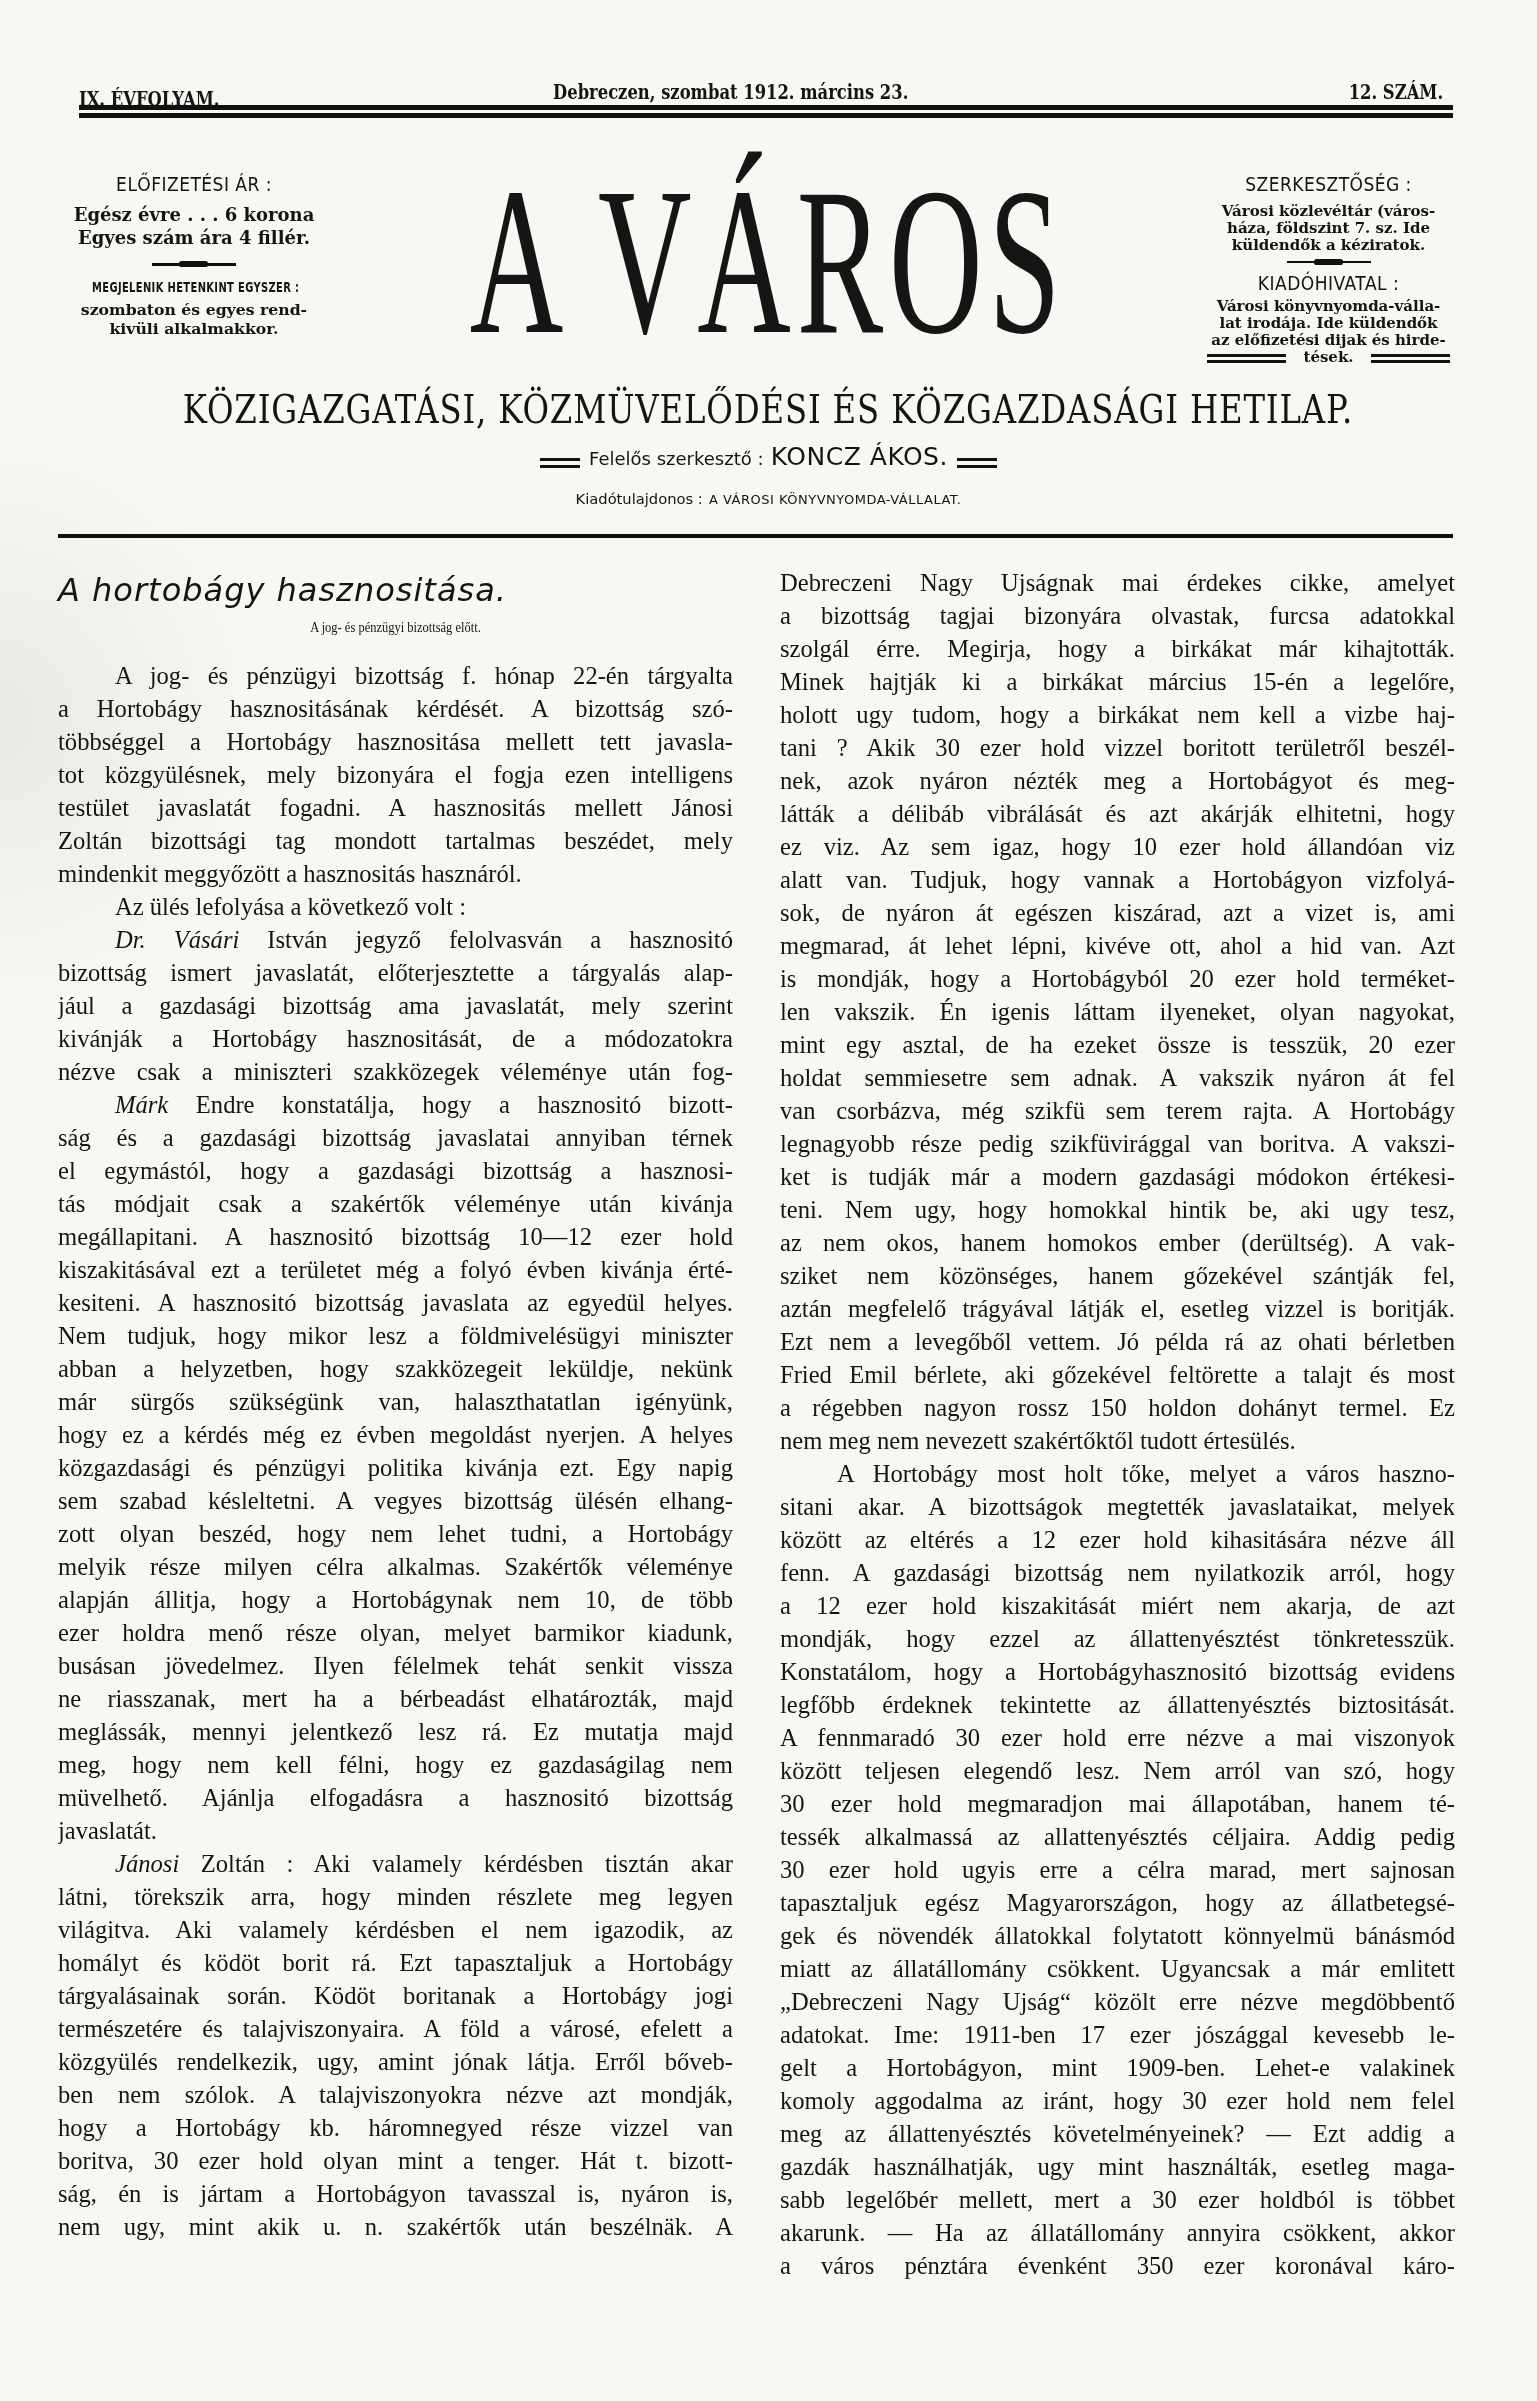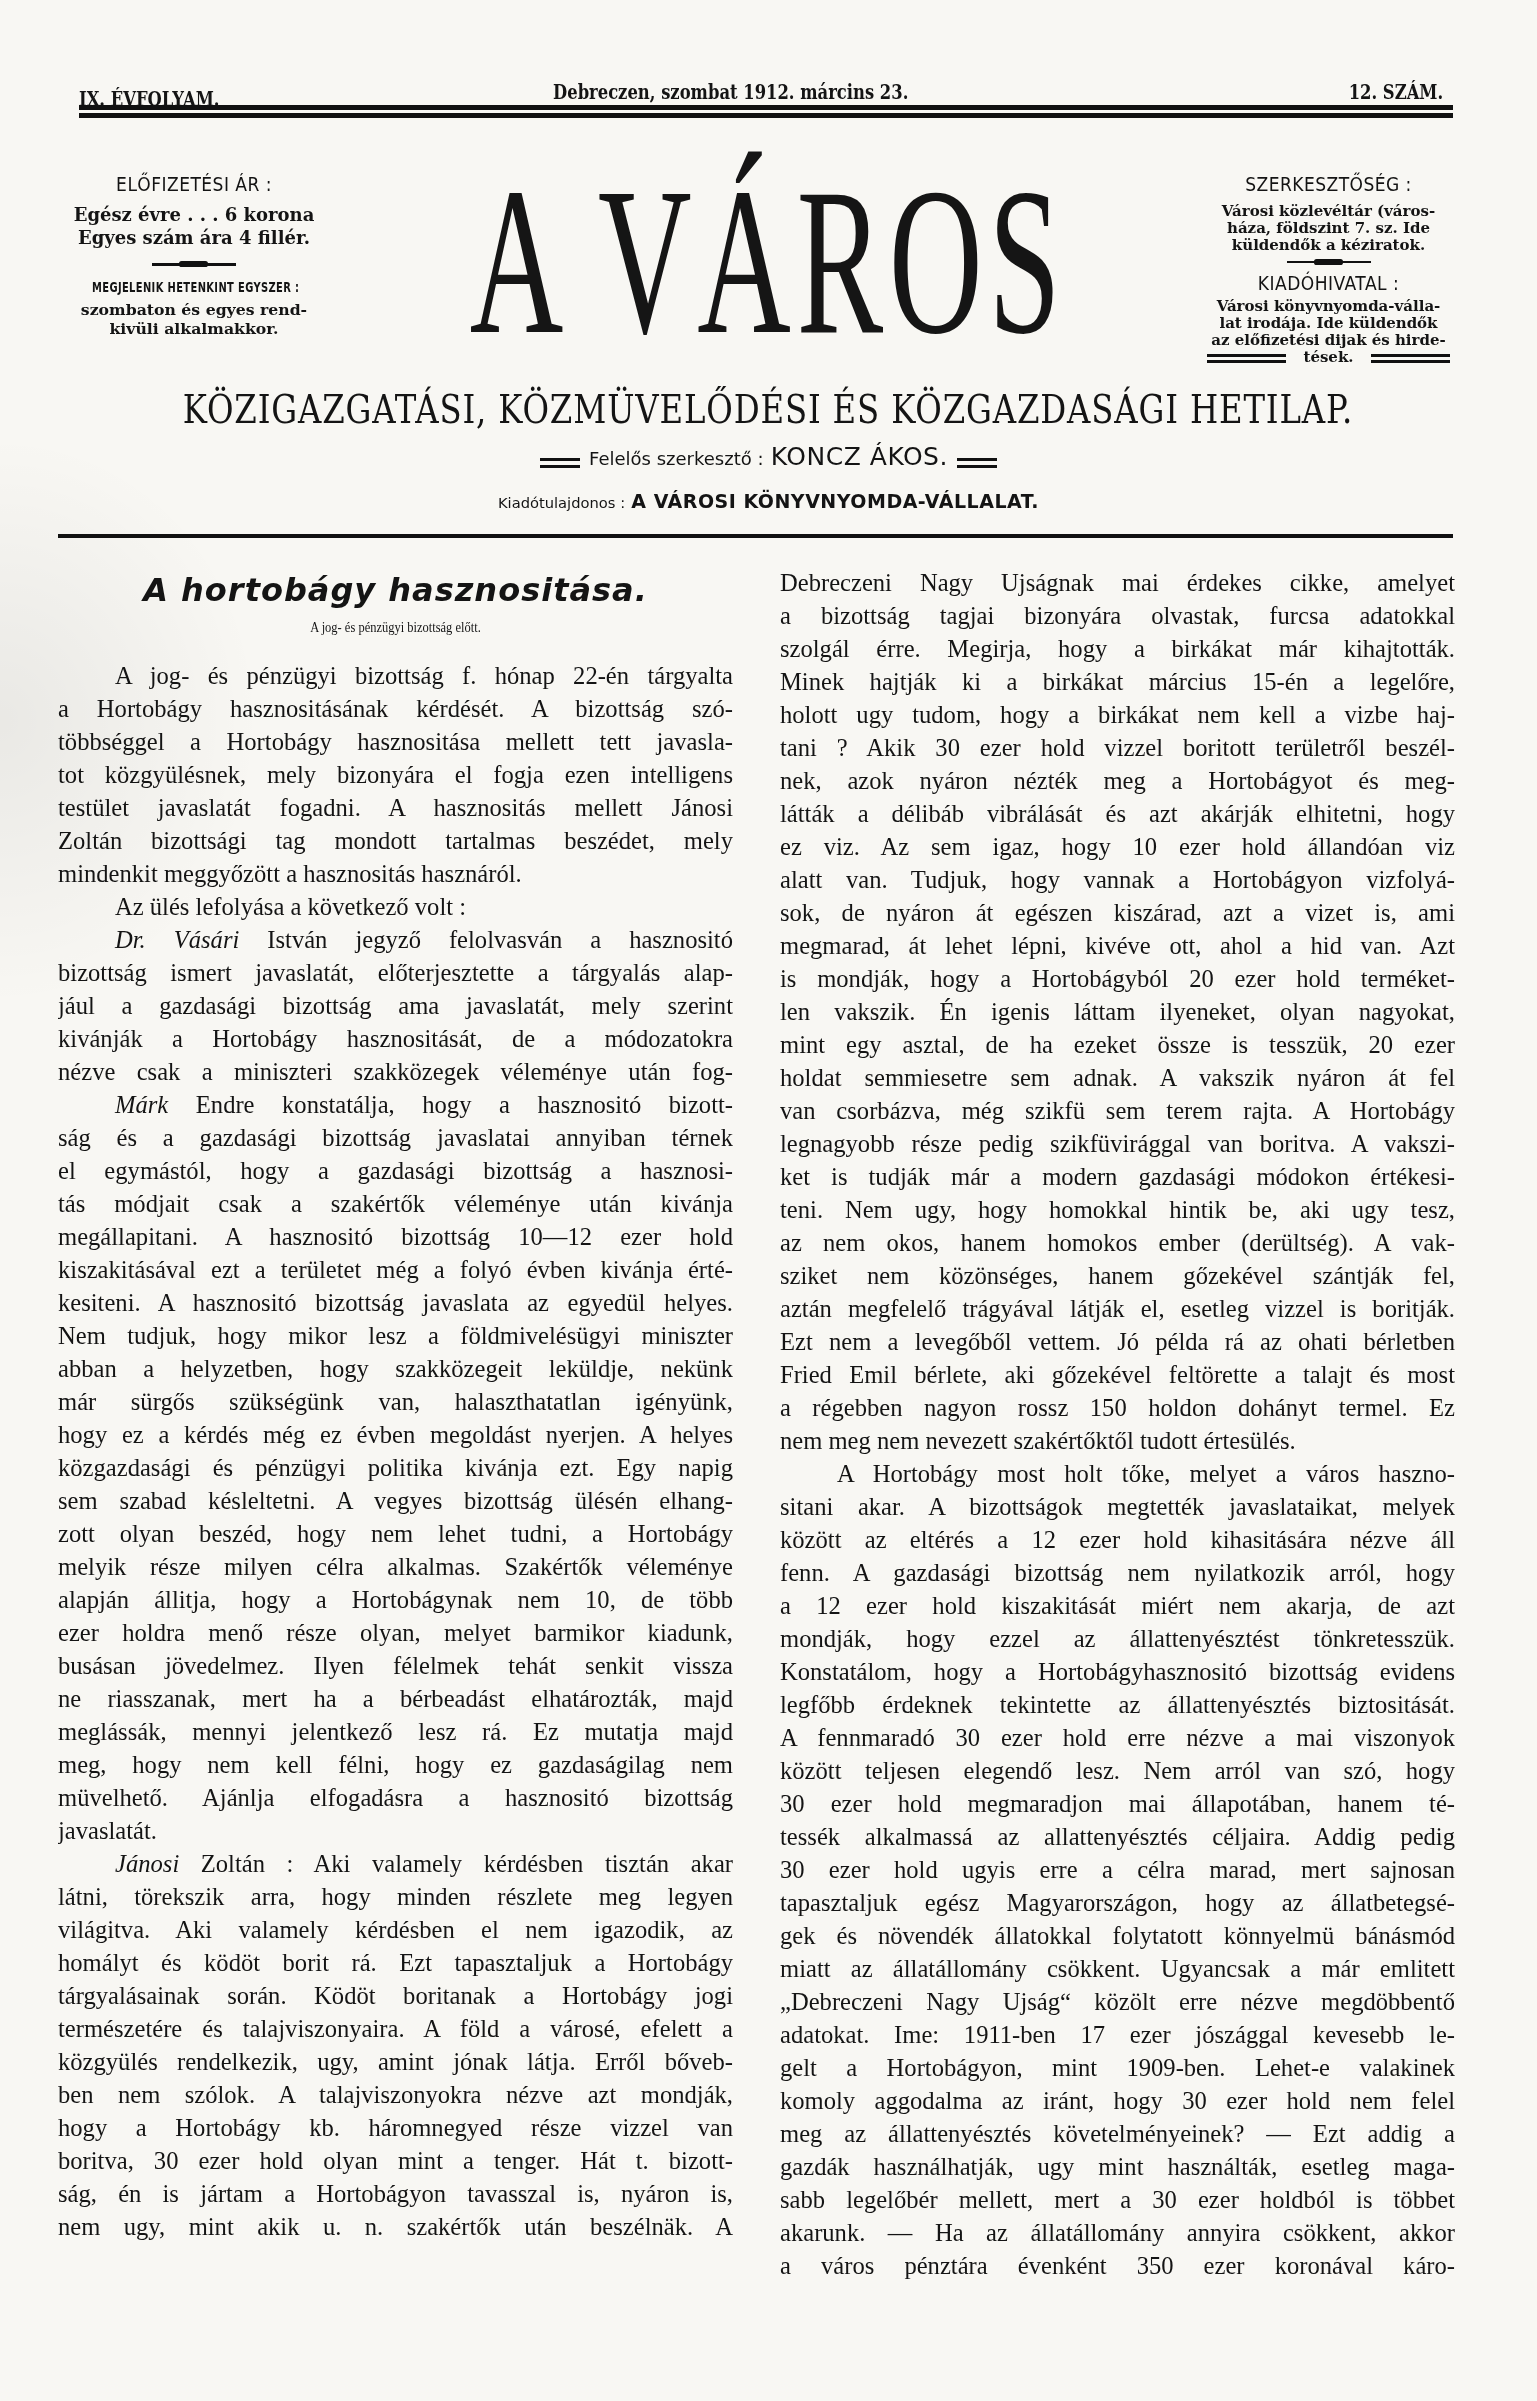--- a/index.html
+++ b/index.html
@@ -45,32 +45,32 @@
   .subtitle { position: absolute; left: 63px; right: 90px; top: 387px; text-align: center; }
   .subtitle span { display: inline-block; font-family: "DejaVu Serif", serif; font-size: 39px; letter-spacing: 1px; transform: scaleX(0.83); white-space: nowrap; }
   .editor { position: absolute; left: 0; right: 0; top: 442px; text-align: center; white-space: nowrap; }
   .editor .eq { display: inline-block; width: 40px; height: 11.5px; position: relative; vertical-align: middle; margin: 0 7.3px; }
   .editor .eq::before, .editor .eq::after { content: ""; position: absolute; left: 0; right: 0; height: 3.1px; background: #111; }
   .editor .eq::before { top: 1px; } .editor .eq::after { top: 7.3px; }
   .editor .lbl { font-family: "DejaVu Sans", sans-serif; font-size: 18px; }
   .editor .name { font-family: "DejaVu Sans", sans-serif; font-size: 25px; margin-left: 5.2px; letter-spacing: 0.5px; }
   .publisher { position: absolute; left: 0; right: 0; top: 490px; text-align: center; white-space: nowrap; }
   .publisher .lbl { font-family: "DejaVu Sans", sans-serif; font-size: 14.7px; }
-  .publisher .val { font-family: "DejaVu Sans", sans-serif; font-weight: bold; font-size: 19px; margin-left: 4.2px; letter-spacing: 0.5px; margin-top: 8px; }
+  .publisher .val { font-family: "DejaVu Sans", sans-serif; font-weight: normal; font-size: 13px; margin-left: 4.2px; letter-spacing: 0.5px; margin-top: 8px; }
   .main-rule { position: absolute; left: 58px; right: 84px; top: 534px; height: 3.7px; background: #111; }
 
   
   .col { position: absolute; top: 566px; width: 675px; font-size: 24.6px; line-height: 33px; }
   .col.left { left: 58px; }
   .col.right { left: 780px; width: 675px; }
   .col .line { display: block; text-align: justify; text-align-last: justify; white-space: nowrap; height: 33px; overflow: hidden; }
   .col .line.last { text-align-last: left; }
   .col .line.ind { padding-left: 57px; }
 
-  .art-title { text-align: center; font-family: "DejaVu Sans", sans-serif; font-weight: bold; font-size: 32px; line-height: 42px; margin: 3.1px 0 0; font-style: italic; letter-spacing: 1px; }
+  .art-title { text-align: left; font-family: "DejaVu Sans", sans-serif; font-weight: normal; font-size: 32px; line-height: 42px; margin: 3.1px 0 0; font-style: italic; letter-spacing: 1px; }
   .art-sub { text-align: center; font-size: 14.7px; line-height: 21px; margin: 6.3px 0 21px; transform: scaleX(0.85); }
   i.n { font-style: italic; }
 </style>
 </head>
 <body>
 
 <div class="page">
 
   <div class="topline">
     <span class="vol">IX. ÉVFOLYAM.</span>

